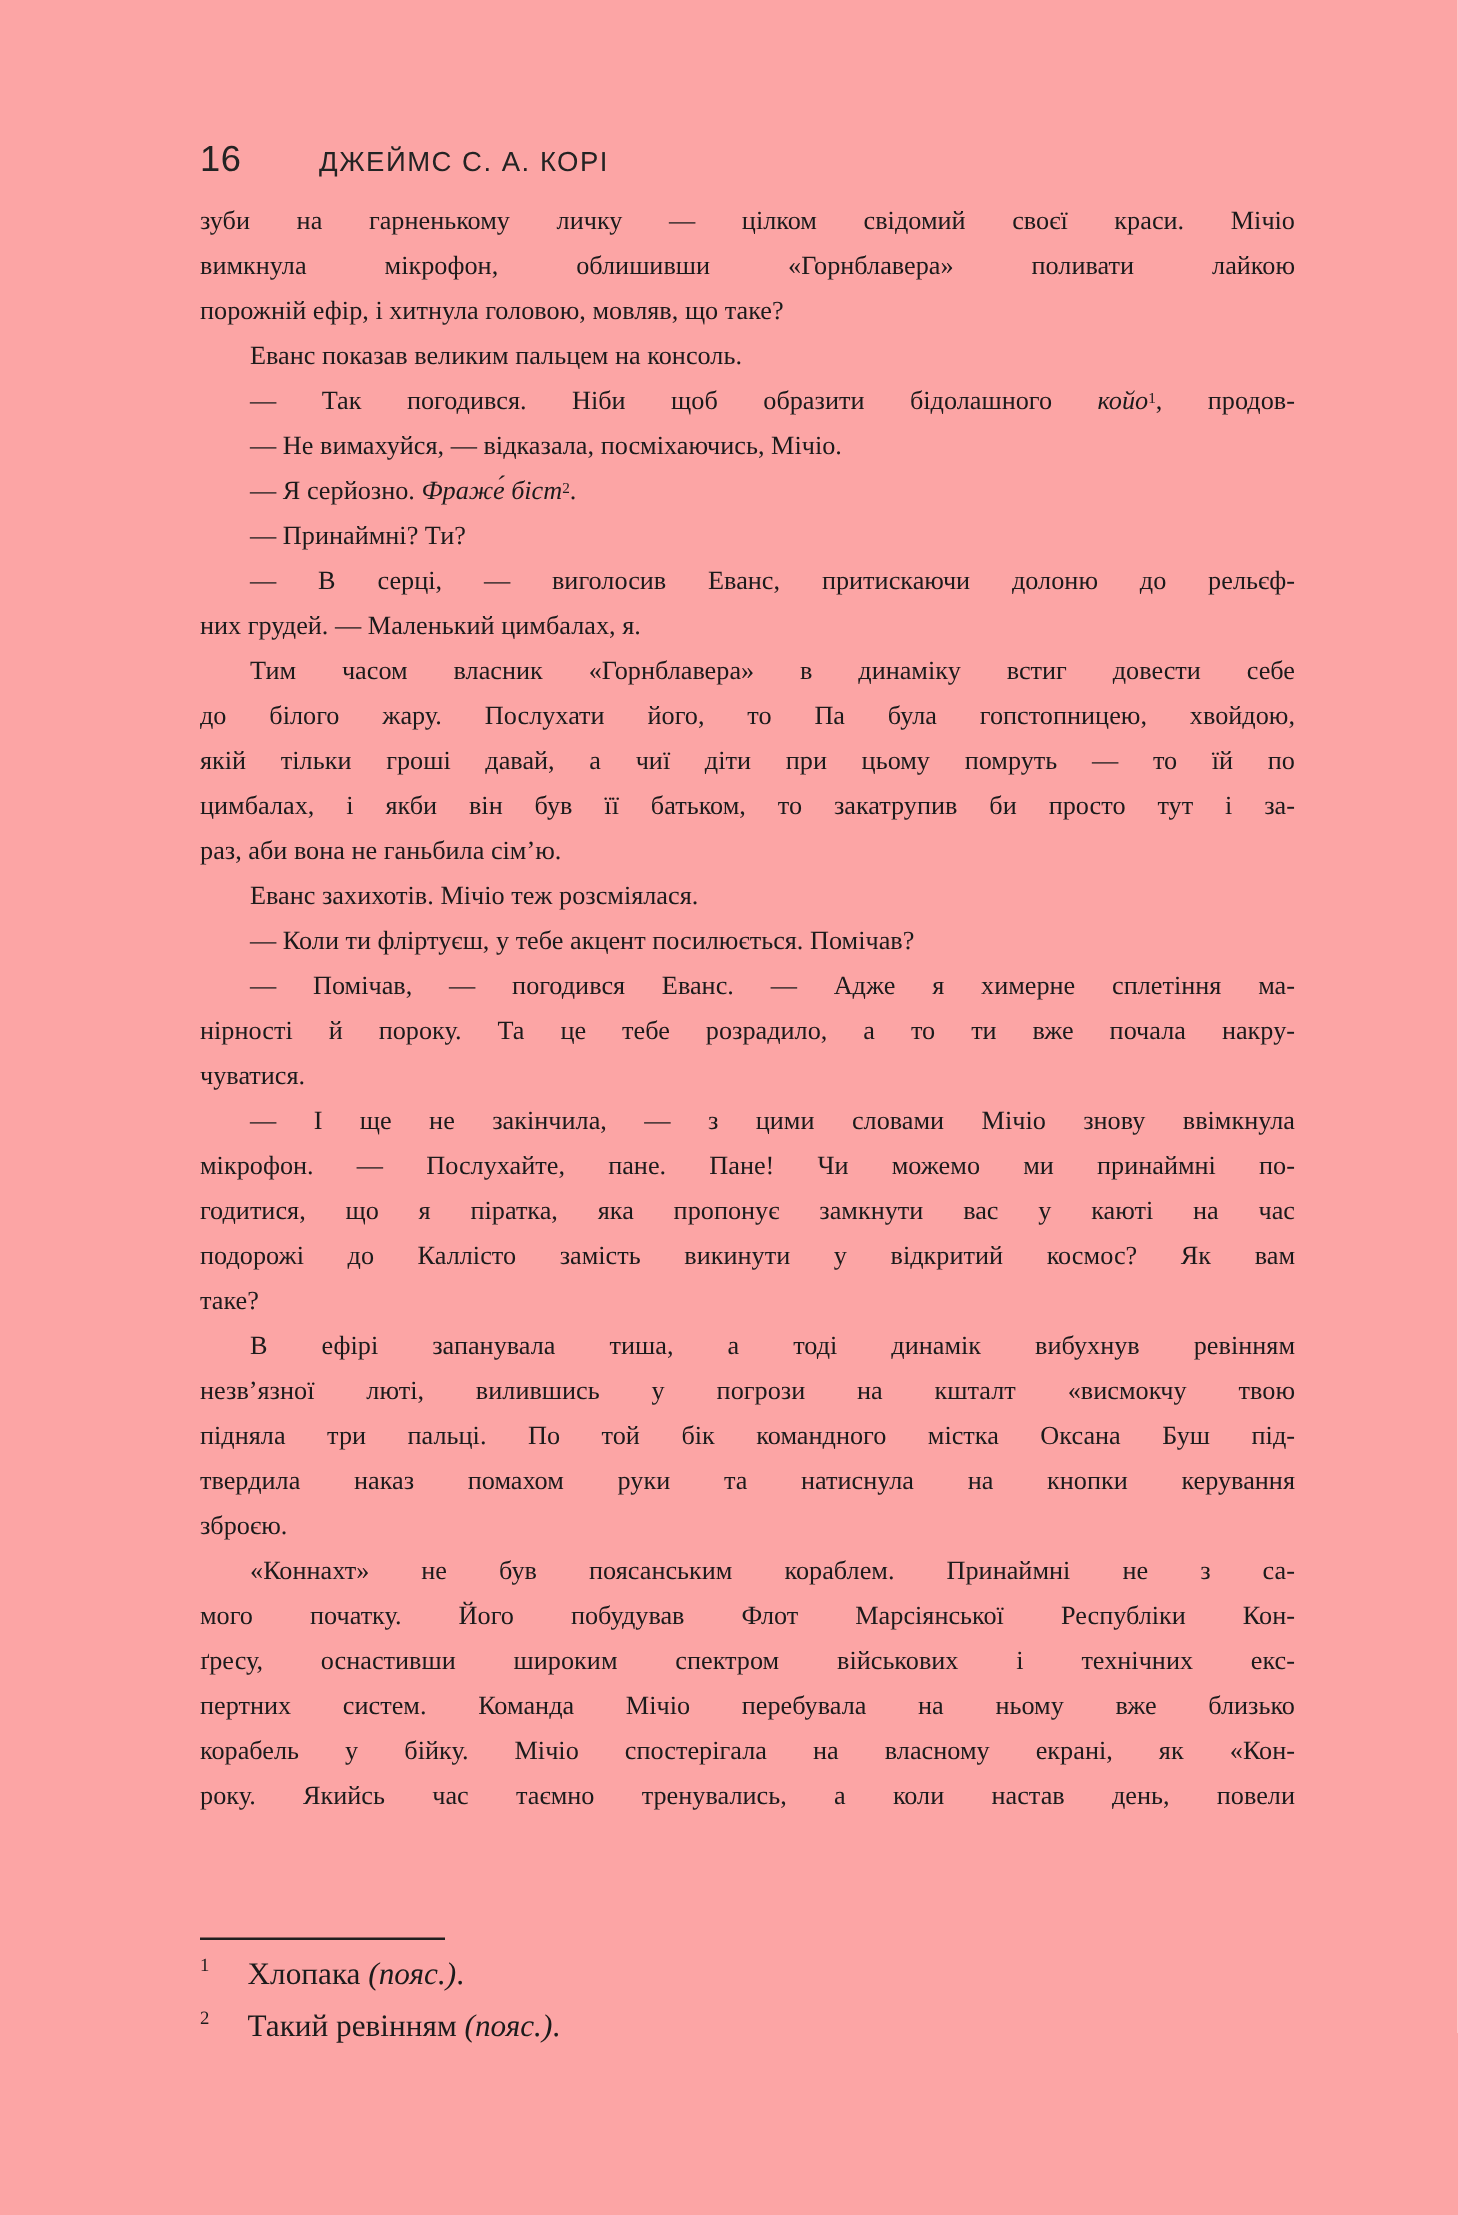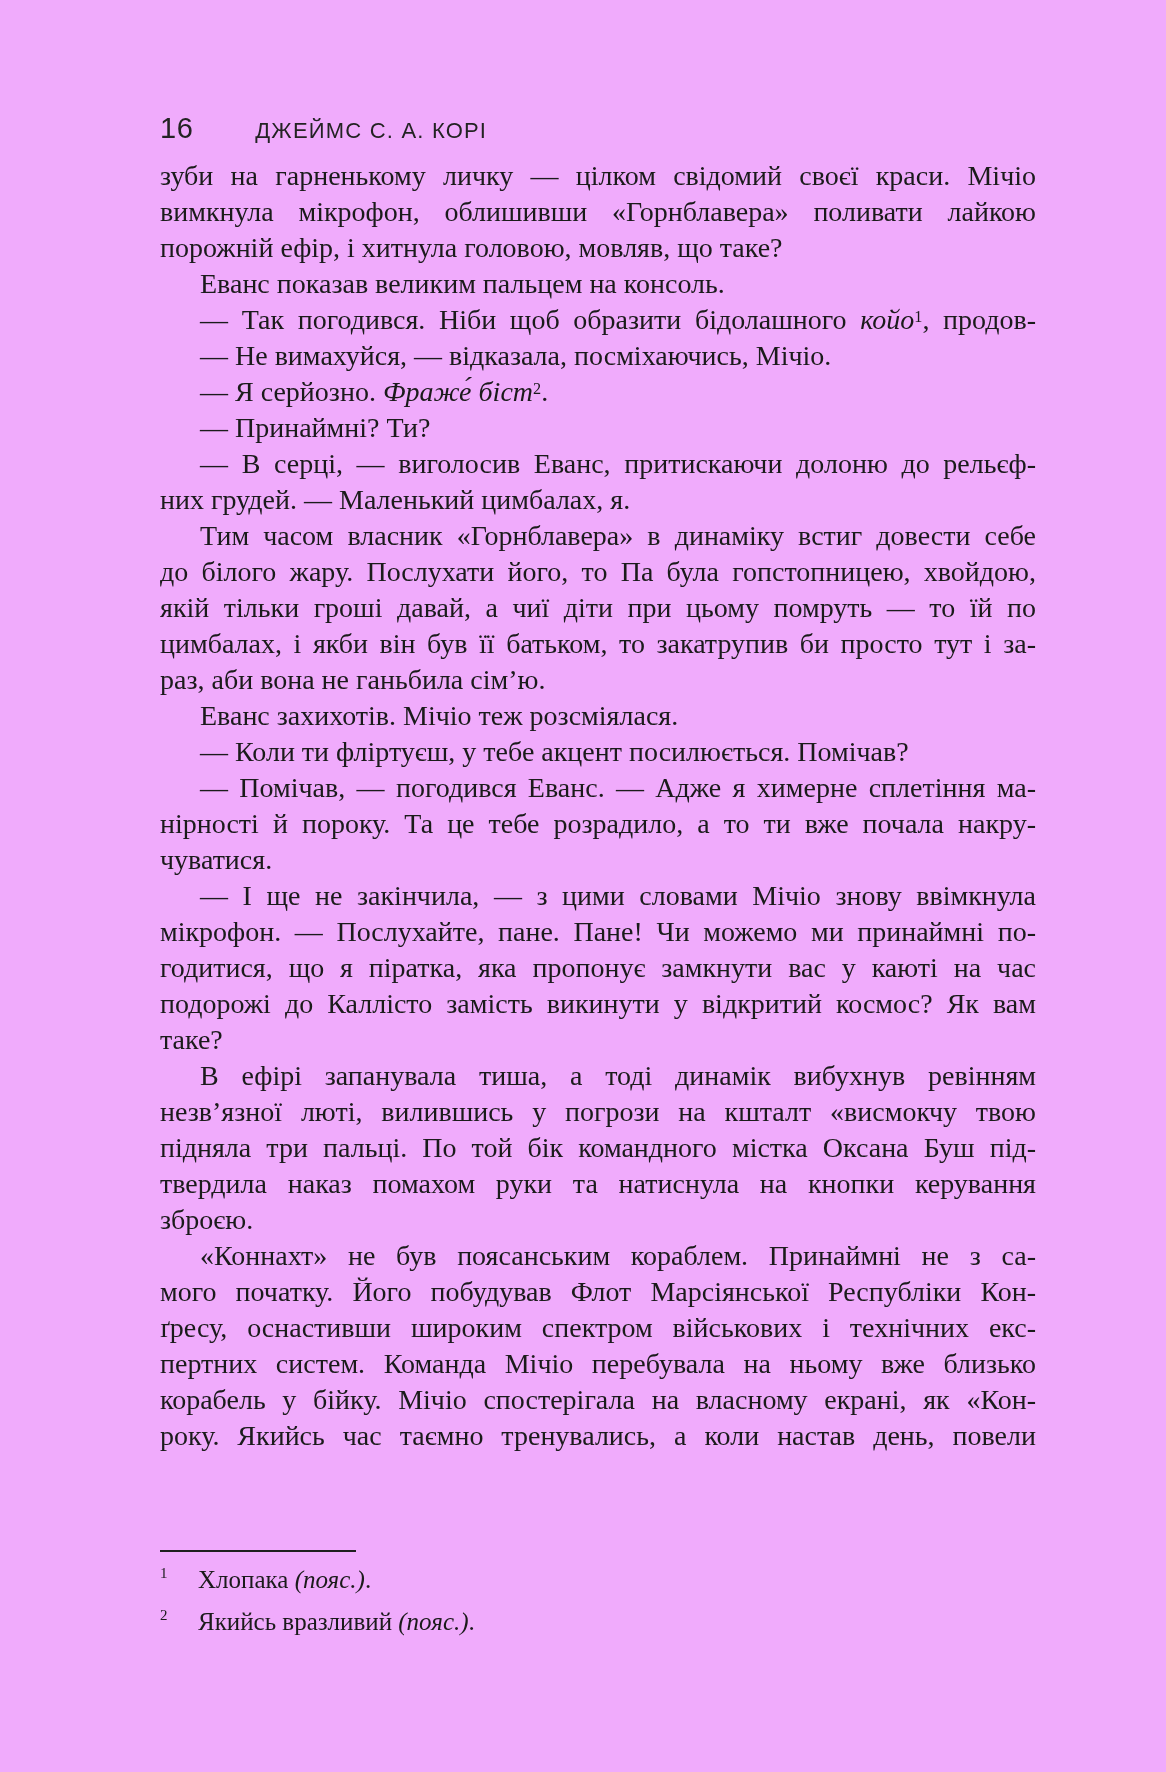--- a/index.html
+++ b/index.html
@@ -11,21 +11,21 @@
     width: 1166px;
     height: 1772px;
     position: relative;
     font-family: "Liberation Serif", "DejaVu Serif", serif;
     color: #1b1b1b;
     overflow: hidden;
   }
   .page {
     position: absolute;
     inset: 0;
-    background: #f0abfc;
+    background: #fca5a5;
   }
   
   .running-head {
     position: absolute;
     left: 160px;
     top: 112px;
     width: 876px;
     display: flex;
     align-items: baseline;
     font-family: "Liberation Sans", sans-serif;
@@ -40,21 +40,21 @@
     letter-spacing: 1.2px;
     margin-left: 62px;
     text-align: center;
   }
   
   .text-block {
     position: absolute;
     left: 160px;
     top: 158px;
     width: 876px;
-    font-size: 28px;
+    font-size: 21px;
     line-height: 36px;
   }
   .line {
     text-align: justify;
     text-align-last: left;
     min-height: 36px;
   }
   .line.just { text-align-last: justify; }
   .line.indent { padding-left: 40px; }
   .it { font-style: italic; }
@@ -144,18 +144,18 @@
 
   <div class="footnotes">
     <div class="fn-sep"></div>
     <div>
         <div class="fn-row">
           <span class="fn-marker">1</span>
           <span class="fn-text"><span>Хлопака </span><span class="it">(пояс.)</span><span>.</span></span>
         </div>
         <div class="fn-row">
           <span class="fn-marker">2</span>
-          <span class="fn-text"><span>Якийсь вразливий </span><span class="it">(пояс.)</span><span>.</span></span>
+          <span class="fn-text"><span>Такий ревінням </span><span class="it">(пояс.)</span><span>.</span></span>
         </div>
       </div>
   </div>
 
 </div>
 
 </body></html>

